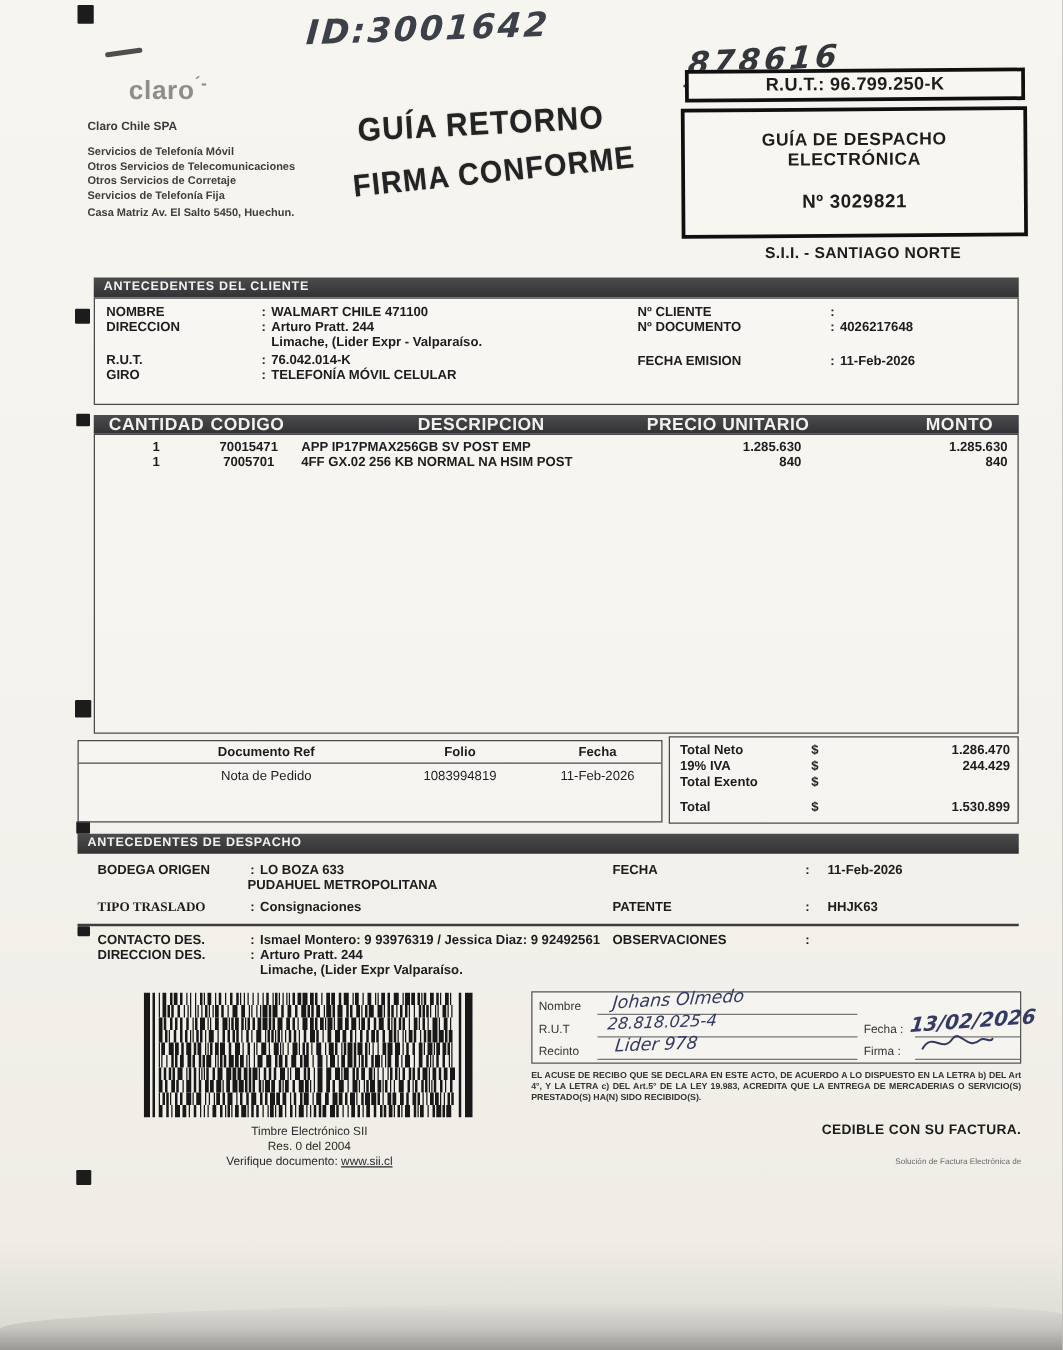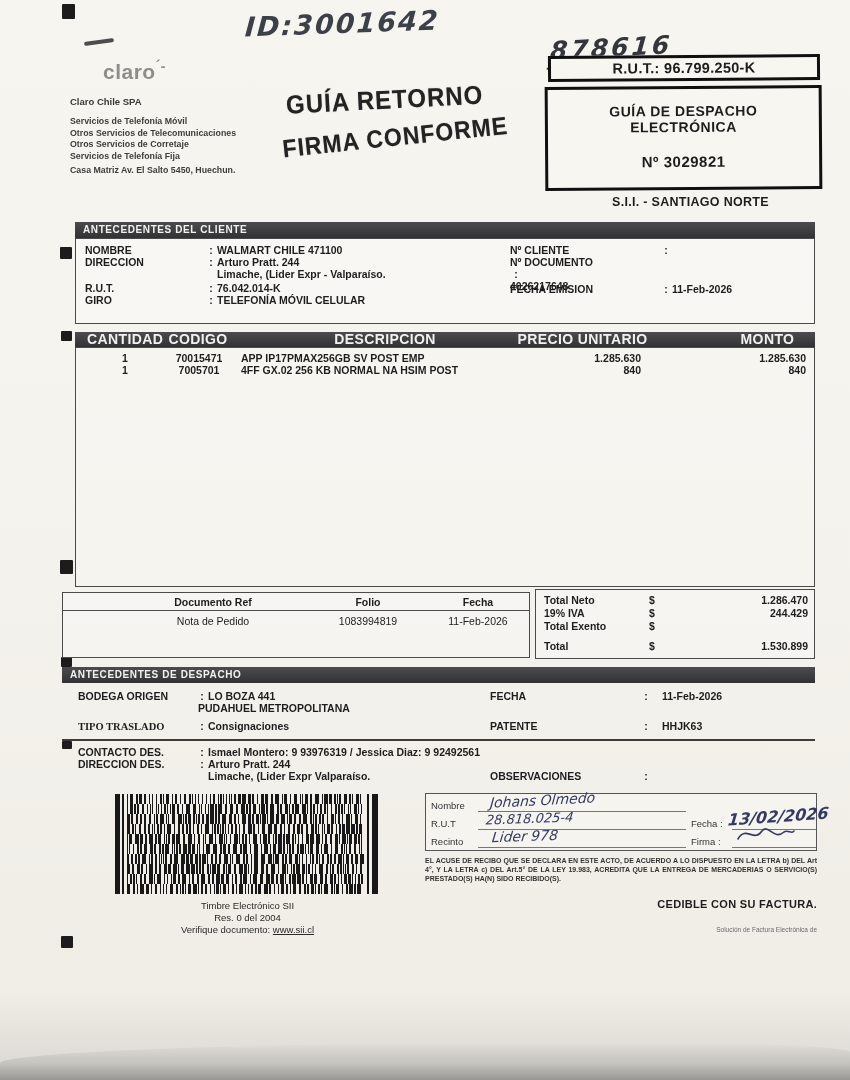--- a/index.html
+++ b/index.html
@@ -106,21 +106,21 @@
     <span class="k" style="width:120px;">GIRO</span>
       <span class="c"></span>
       <span class="v">TELEFONÍA MÓVIL CELULAR</span>
   </div>
 
   <div class="kv" style="left:510px;top:244px;">
     <span class="k" style="width:150px;">Nº CLIENTE</span>
       <span class="c"></span>
       <span class="v"></span>
   </div>
-  <div class="kv" style="left:510px;top:256px;flex-direction:column;">
+  <div class="kv" style="left:510px;top:256px;">
     <span class="k" style="width:150px;">Nº DOCUMENTO</span>
       <span class="c"></span>
       <span class="v">4026217648</span>
   </div>
   <div class="kv" style="left:510px;top:283px;">
     <span class="k" style="width:150px;">FECHA EMISION</span>
       <span class="c"></span>
       <span class="v">11-Feb-2026</span>
   </div>
 
@@ -184,21 +184,21 @@
     </div>
   </div>
 
   <div class="abs bar" style="left:62px;top:667px;width:753px;">
     <span>ANTECEDENTES DE DESPACHO</span>
   </div>
 
   <div class="kv" style="left:78px;top:690px;">
     <span class="k" style="width:118px;">BODEGA ORIGEN</span>
       <span class="c"></span>
-      <span class="v">LO BOZA 441</span>
+      <span class="v">LO BOZA 633</span>
   </div>
   <div class="kv" style="left:198px;top:702px;">
     <span class="v">PUDAHUEL  METROPOLITANA</span>
   </div>
   <div class="kv" style="left:78px;top:720px;">
     <span class="k" style="width:118px;font-family:Liberation Serif, serif;">TIPO TRASLADO</span>
       <span class="c"></span>
       <span class="v">Consignaciones</span>
   </div>
   <div class="kv" style="left:490px;top:690px;">
@@ -220,21 +220,21 @@
       <span class="v">Ismael Montero: 9 93976319 / Jessica Diaz: 9 92492561</span>
   </div>
   <div class="kv" style="left:78px;top:758px;">
     <span class="k" style="width:118px;">DIRECCION DES.</span>
       <span class="c"></span>
       <span class="v">Arturo Pratt. 244</span>
   </div>
   <div class="kv" style="left:208px;top:770px;">
     <span class="v">Limache, (Lider Expr  Valparaíso.</span>
   </div>
-  <div class="kv" style="left:490px;top:770px;">
+  <div class="kv" style="left:490px;top:746px;">
     <span class="k" style="width:150px;">OBSERVACIONES</span>
       <span class="c"></span>
       <span class="v"></span>
   </div>
 
   <svg class="abs" width="265" height="100" viewBox="0 0 265 100" style="left:115px;top:794px;" xmlns="http://www.w3.org/2000/svg">
       <rect x="0" y="0" width="5" height="100" fill="#181818"></rect>
       <rect x="7" y="0" width="2" height="100" fill="#181818"></rect>
       <rect x="12" y="0" width="1" height="10" fill="#181818"></rect>
       <rect x="15" y="0" width="3" height="10" fill="#181818"></rect>

